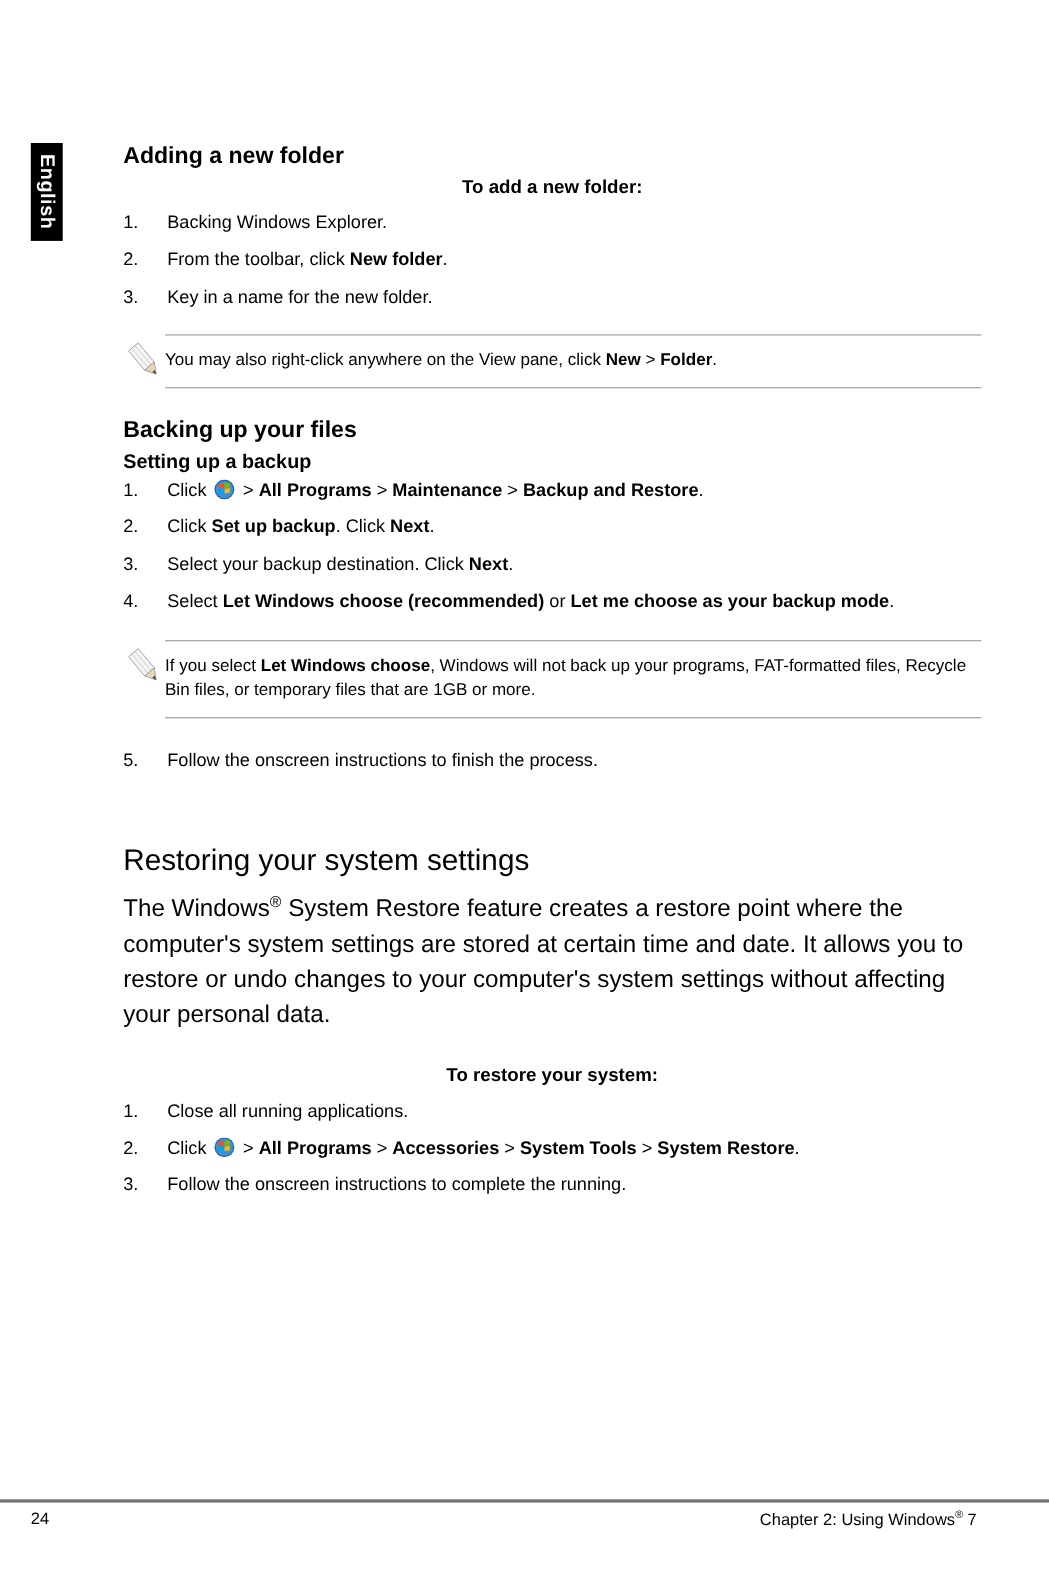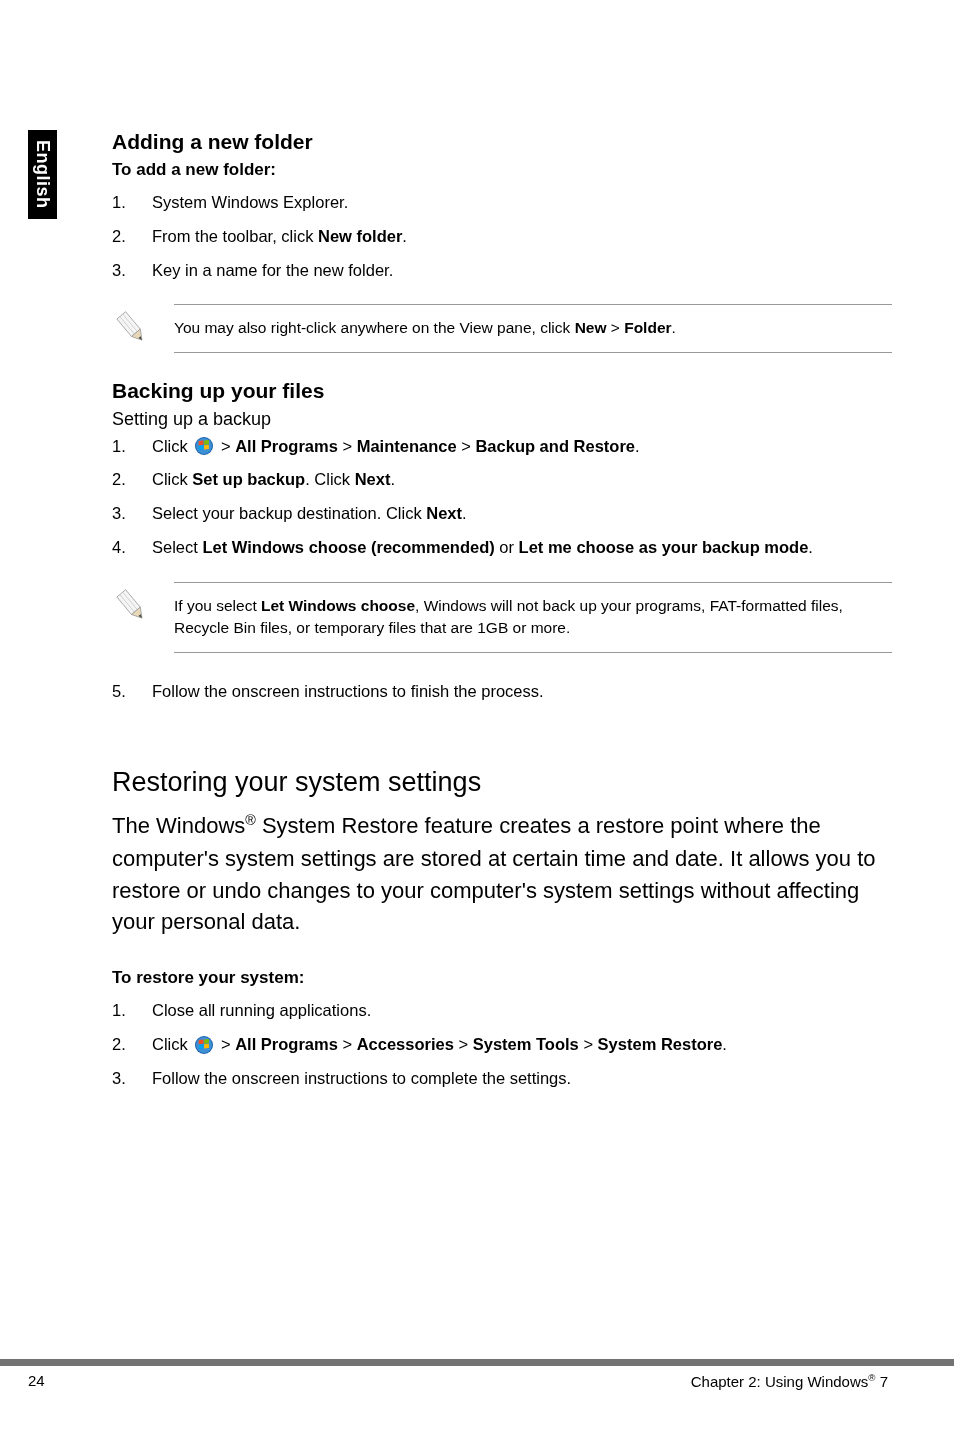--- a/index.html
+++ b/index.html
@@ -37,24 +37,25 @@
     }
     .h3 {
       font-size: 21px;
       font-weight: bold;
       margin-bottom: 6px;
     }
     .h4 {
       font-size: 17px;
       font-weight: bold;
       margin-bottom: 10px;
+      text-align: center;
     }
     .h5 {
       font-size: 18px;
-      font-weight: normal;
+      font-weight: bold;
       margin-bottom: 4px;
     }
     .h2 {
       font-size: 27px;
       font-weight: normal;
       margin-bottom: 12px;
     }
     .body-text {
       font-size: 22px;
       line-height: 1.45;
@@ -75,21 +76,20 @@
     }
     ol.numbered > li::before {
       content: counter(item) ".";
       position: absolute;
       left: 0;
       top: 0;
     }
     .note-box {
       display: flex;
       align-items: flex-start;
-      gap: 24px;
       margin: 22px 0 26px 0;
     }
     .note-icon {
       width: 38px;
       height: 38px;
       flex-shrink: 0;
       margin-top: 4px;
     }
     .note-text-wrap {
       flex: 1;
@@ -109,21 +109,21 @@
       margin: 0 2px;
     }
     .section-gap-lg {
       height: 50px;
     }
     .footer {
       position: absolute;
       bottom: 48px;
       left: 0;
       width: 954px;
-      border-top: 7px solid #737373;
+      border-top: 3px solid #737373;
       padding-top: 6px;
     }
     .footer-inner {
       display: flex;
       justify-content: space-between;
       padding: 0 66px 0 28px;
       font-size: 15px;
     }
     .sup {
       font-size: 0.65em;
@@ -134,21 +134,21 @@
 </head>
 <body>
 
 <div class="side-tab">English</div>
 
 <div class="content">
 
   <div class="h3">Adding a new folder</div>
   <div class="h4">To add a new folder:</div>
   <ol class="numbered">
-    <li>System Windows Explorer.</li>
+    <li>Backing Windows Explorer.</li>
     <li>From the toolbar, click <b>New folder</b>.</li>
     <li>Key in a name for the new folder.</li>
   </ol>
 
   <div class="note-box">
     <svg class="note-icon" viewBox="0 0 40 40">
       <g transform="rotate(-40 20 20)">
         <rect x="14" y="4" width="12" height="24" fill="#f5f5f5" stroke="#999" stroke-width="0.8"></rect>
         <line x1="18" y1="4" x2="18" y2="28" stroke="#bbb" stroke-width="0.6"></line>
         <line x1="22" y1="4" x2="22" y2="28" stroke="#bbb" stroke-width="0.6"></line>
@@ -205,21 +205,21 @@
     <li>Click <svg class="win-icon" viewBox="0 0 20 18">
           <circle cx="10" cy="9" r="9" fill="#1a5fa8"></circle>
           <circle cx="10" cy="9" r="8" fill="#3d8fd6"></circle>
           <g transform="translate(4.7,4) skewY(-6)">
             <rect x="0" y="0" width="4.8" height="4.2" fill="#f25022"></rect>
             <rect x="5.4" y="0" width="4.8" height="4.2" fill="#7fba00"></rect>
             <rect x="0" y="4.8" width="4.8" height="4.2" fill="#00a4ef"></rect>
             <rect x="5.4" y="4.8" width="4.8" height="4.2" fill="#ffb900"></rect>
           </g>
         </svg> &gt; <b>All Programs</b> &gt; <b>Accessories</b> &gt; <b>System Tools</b> &gt; <b>System Restore</b>.</li>
-    <li>Follow the onscreen instructions to complete the settings.</li>
+    <li>Follow the onscreen instructions to complete the running.</li>
   </ol>
 
 </div>
 
 <div class="footer">
   <div class="footer-inner">
     <span>24</span>
     <span>Chapter 2: Using Windows<span class="sup">®</span> 7</span>
   </div>
 </div>

